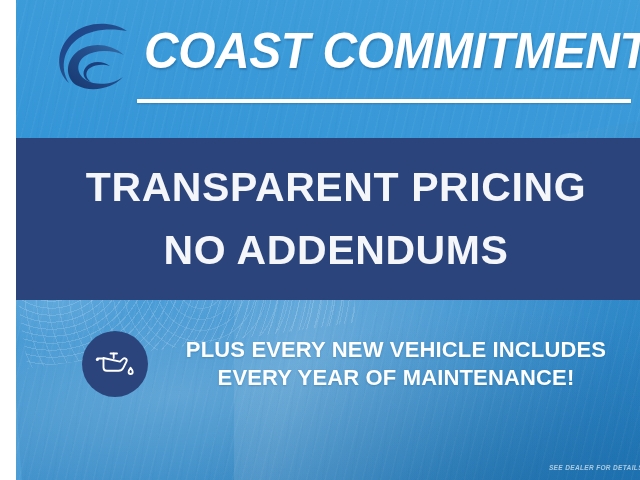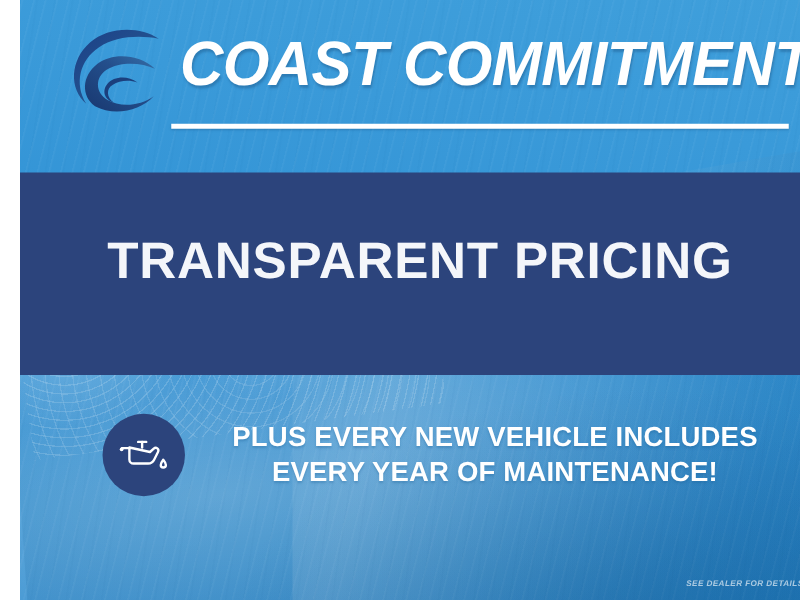--- a/index.html
+++ b/index.html
@@ -301,20 +301,21 @@
       </svg>
     </div>
 
     <div class="brand-title">COAST COMMITMENT</div>
 
     <div class="header-rule"></div>
   </div>
 
   <div class="headline-band">
     <div class="headline-line l1">TRANSPARENT PRICING</div>
+    <div class="headline-line l2">NO ADDENDUMS</div>
   </div>
 
   <div class="promo-row">
 
     <div class="promo-badge">
       <span>
         <svg viewBox="0 0 44 34" xmlns="http://www.w3.org/2000/svg" fill="none" stroke="#ffffff" stroke-width="1.9" stroke-linecap="round" stroke-linejoin="round">
 
           <path d="M4.5 11.5 L10.5 11.5"></path>
           <circle cx="4.3" cy="12.4" r="1.5" fill="#ffffff" stroke="none"></circle>

